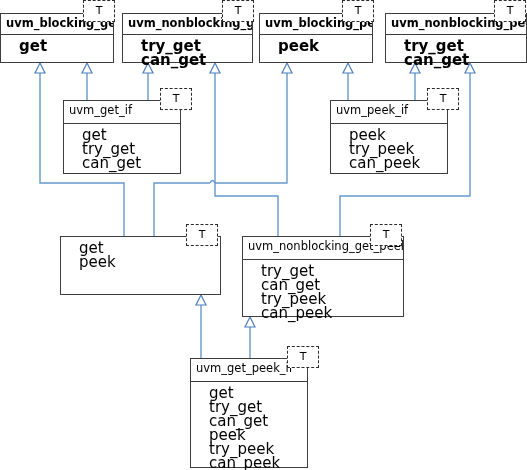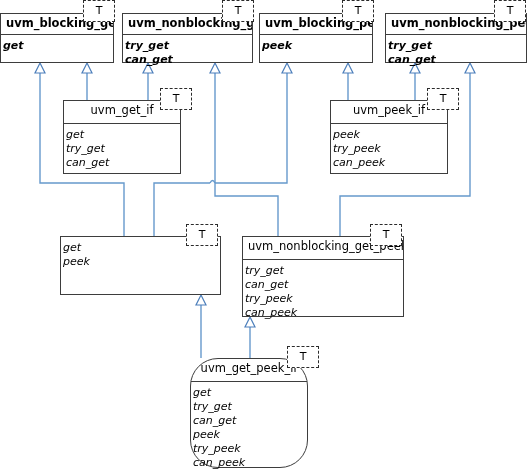--- a/index.html
+++ b/index.html
@@ -36,41 +36,39 @@
     border-bottom: 1px solid #3d3d3d;
     padding: 2px 5px 3px 5px;
     font-size: 11.5px;
     line-height: 14px;
     color: #000000;
     white-space: nowrap;
     overflow: hidden;
   }
   .uml-body {
     box-sizing: border-box;
-    padding: 4px 5px 4px 2px;
-    font-size: 11px;
+    padding: 4px 5px 4px 18px;
+    font-size: 15px;
     line-height: 14px;
     color: #000000;
-    font-style: italic;
   }
   .uml-body div {
     white-space: nowrap;
   }
   
   .level-top > .uml-title {
     font-weight: bold;
     text-align: left;
   }
   .level-top > .uml-body {
     font-weight: bold;
   }
   
   .level-sub > .uml-title {
     font-weight: normal;
-    text-align: center;
   }
   .level-sub > .uml-body {
     font-weight: normal;
   }
   
   .tparam {
     position: absolute;
     box-sizing: border-box;
     width: 32px;
     height: 22px;
@@ -180,21 +178,21 @@
       </div>
       <div class="uml-class level-sub" style="left: 242px; top: 236px; width: 162px; height: 81px;">
         <div class="uml-title" style="height: 23px;">uvm_nonblocking_get_peek_if</div>
         <div class="uml-body">
           <div>try_get</div>
           <div>can_get</div>
           <div>try_peek</div>
           <div>can_peek</div>
         </div>
       </div>
-      <div class="uml-class level-sub" style="left: 190px; top: 358px; width: 118px; height: 110px; border-radius: 28px;">
+      <div class="uml-class level-sub" style="left: 190px; top: 358px; width: 118px; height: 110px;">
         <div class="uml-title" style="height: 23px;">uvm_get_peek_if</div>
         <div class="uml-body">
           <div>get</div>
           <div>try_get</div>
           <div>can_get</div>
           <div>peek</div>
           <div>try_peek</div>
           <div>can_peek</div>
         </div>
       </div>

